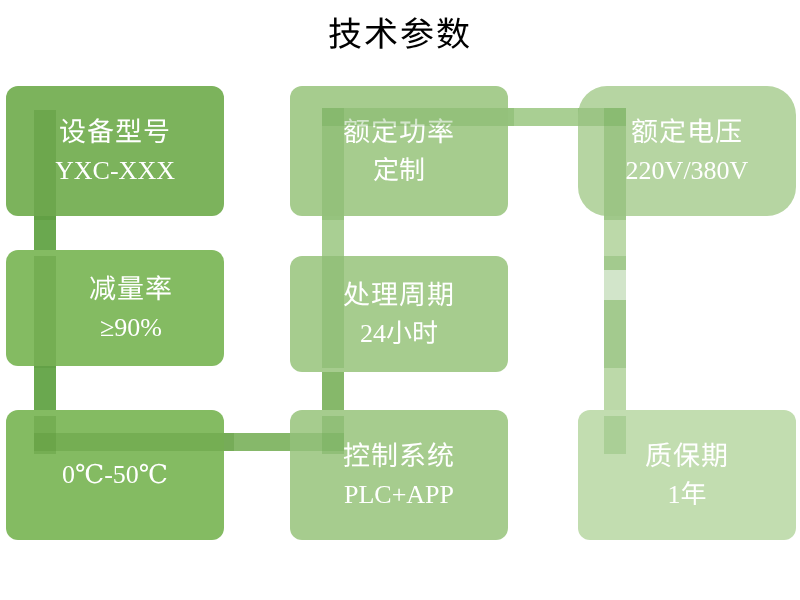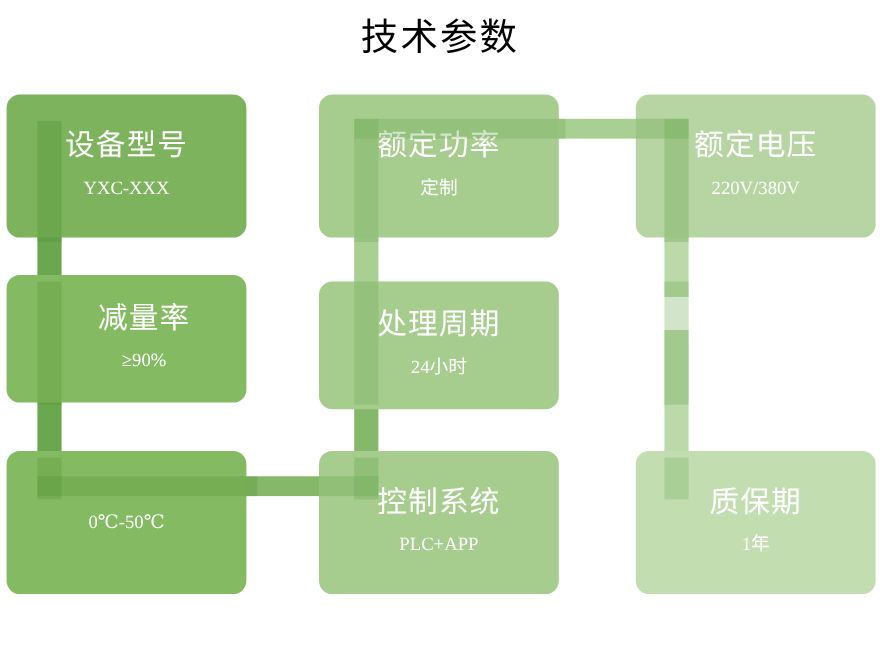--- a/index.html
+++ b/index.html
@@ -56,32 +56,32 @@
     overflow: visible;
   }
   .card .c-title {
     font-size: 27px;
     line-height: 40px;
     letter-spacing: 1px;
     white-space: nowrap;
     color: #ffffff;
   }
   .card .c-value {
-    font-size: 17px;
+    font-size: 26px;
     line-height: 38px;
     letter-spacing: 0px;
     white-space: nowrap;
     color: #ffffff;
   }
 
   
   .tint-a { background: #7cb35c; }
   .tint-b { background: #84bb62; }
   .tint-c { background: #a6cc8e; }
-  .tint-d { background: #b6d5a2; }
+  .tint-d { background: #b6d5a2; border-radius: 29px; }
   .tint-e { background: #c2ddb0; }
 
   
   .bar-dark   { background: #6aa84f; }
   .bar-mid    { background: #86b86a; }
   .bar-soft   { background: #a9cf93; }
   .bar-pale   { background: #bcd9a9; }
 </style>
 </head>
 <body>

